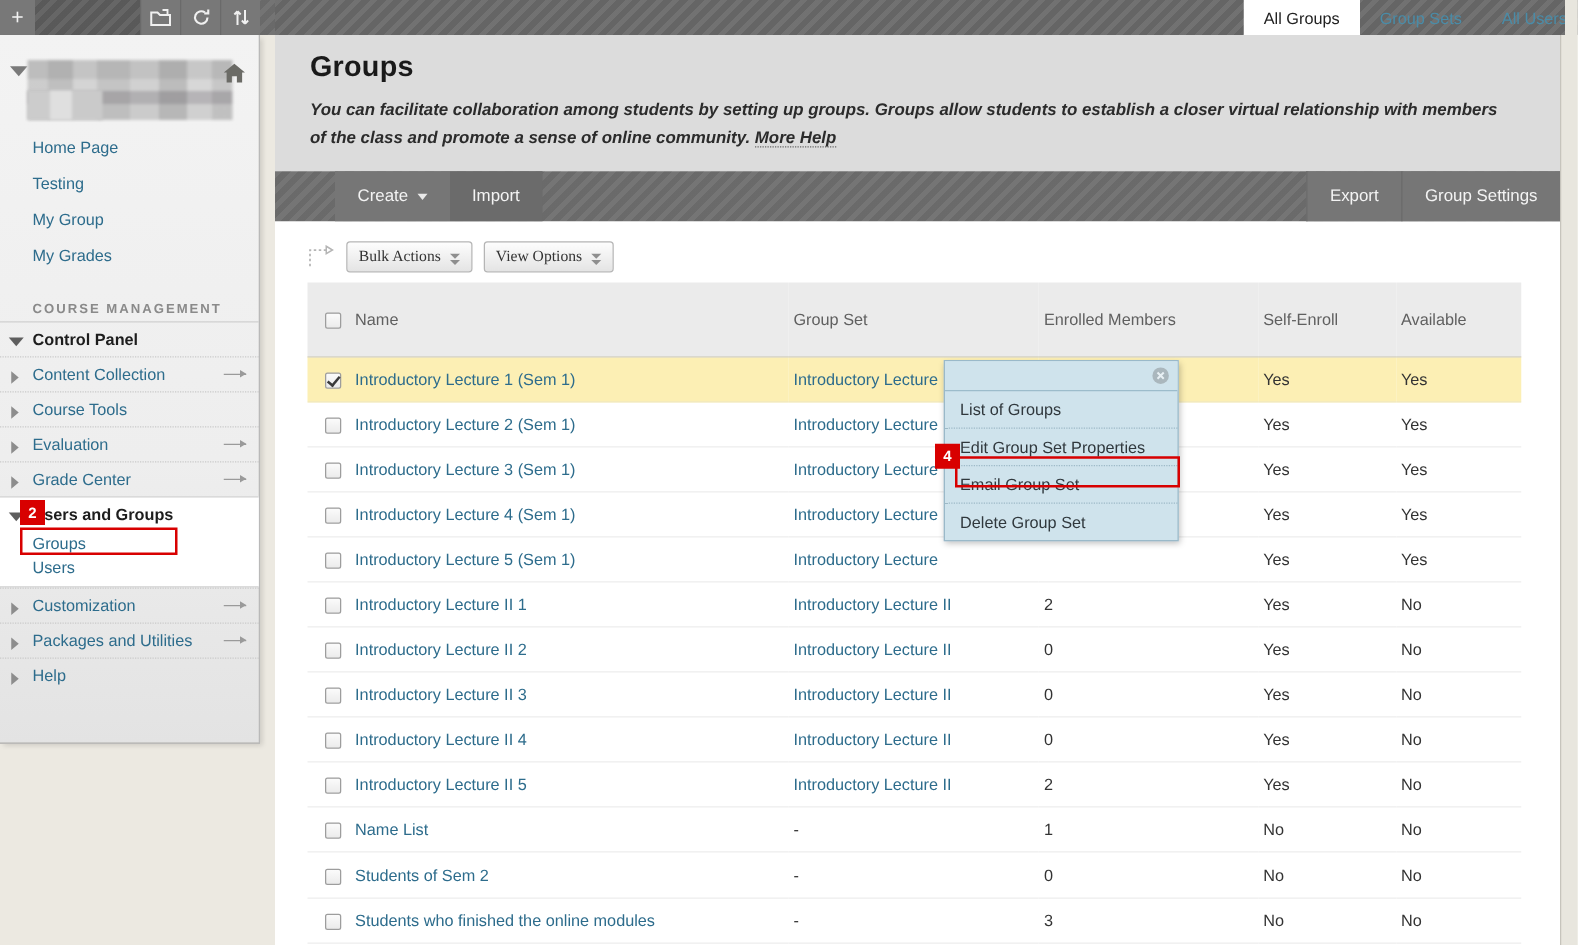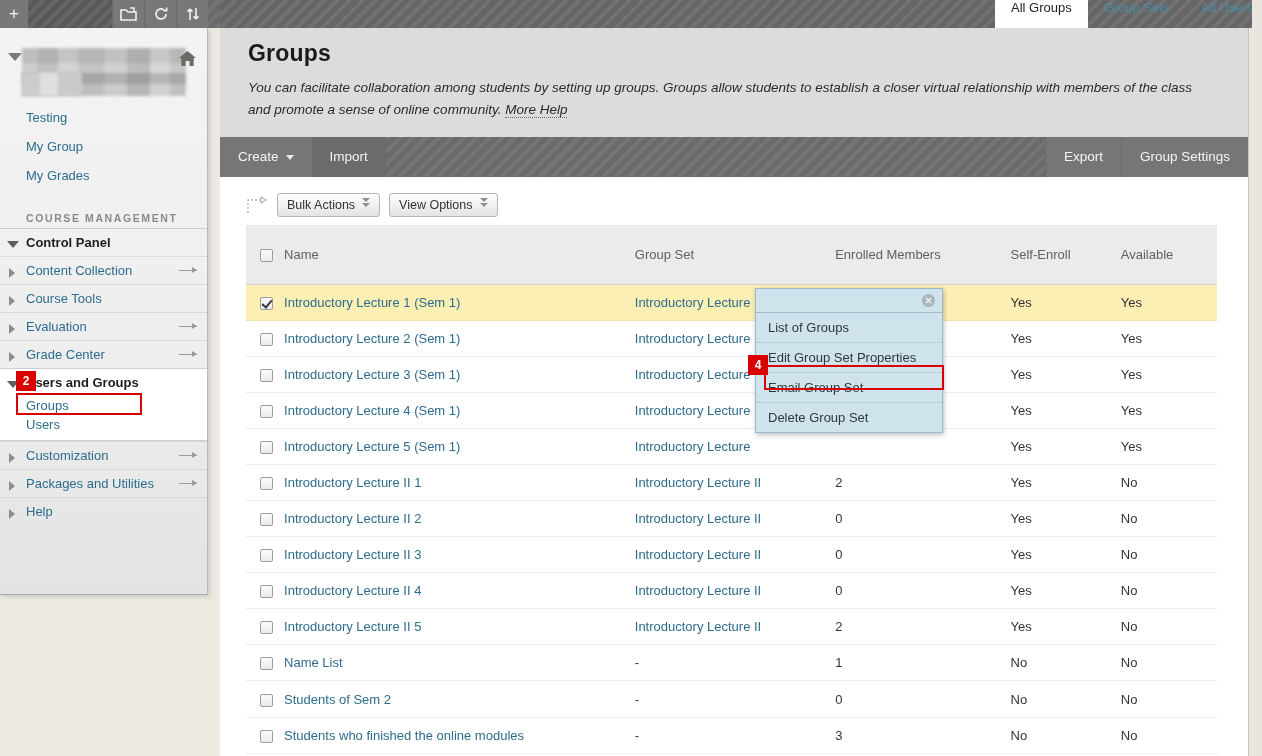--- a/index.html
+++ b/index.html
@@ -53,21 +53,21 @@
     position:absolute; left:220px; top:0; width:1042px; height:28px;
     background:#6a6a6a;
     background-image: repeating-linear-gradient(135deg,
       rgba(255,255,255,0.05) 0px, rgba(255,255,255,0.05) 4px,
       rgba(0,0,0,0.05) 4px, rgba(0,0,0,0.05) 9px);
   }
   .tabs {
     position:absolute; left:775px; top:0; display:flex; align-items:stretch; height:28px;
   }
   .tab {
-    padding:0 16px; height:28px; display:flex; align-items:flex-start;
+    padding:0 16px; height:28px; display:flex; align-items:center;
     font-size:13px; color:#4a8ca8; cursor:pointer; white-space:nowrap;
   }
   .tab.active {
     background:#fff; color:#222; font-weight:normal; position:relative;
   }
   .tab.active:after {
     content:""; position:absolute; left:50%; bottom:-7px; margin-left:-8px;
     border-left:8px solid transparent; border-right:8px solid transparent;
     border-top:7px solid #fff;
   }
@@ -156,54 +156,54 @@
 
   
   .main {
     position:absolute; left:220px; top:28px; width:1028px; height:728px;
     background:#fff;
   }
   .main-header { background:#dcdcdc; padding:12px 28px 16px 28px; }
   .page-title { font-size:23px; font-weight:bold; color:#1a1a1a; letter-spacing:0.2px; }
   .page-desc {
     margin-top:10px; font-size:13.5px; font-style:italic; color:#2b2b2b;
-    line-height:1.62; max-width:960px;
+    line-height:1.62; max-width:960px;font-weight:bold;
   }
   .more-help {
     color:#2b2b2b; border-bottom:1px dotted #666; cursor:pointer;
     font-style:italic;
   }
 
   .actionbar {
     position:relative; height:40px; background:#6f6f6f;
     background-image: repeating-linear-gradient(135deg,
       rgba(255,255,255,0.045) 0px, rgba(255,255,255,0.045) 4px,
       rgba(0,0,0,0.045) 4px, rgba(0,0,0,0.045) 9px);
-    display:flex; align-items:stretch;
+    display:flex; align-items:stretch;padding-left:48px;
   }
   .ab-btn {
     padding:0 18px; display:flex; align-items:center; gap:7px;
     color:#f3f3f3; font-size:13.5px; background:#767676; cursor:pointer;
     white-space:nowrap;
   }
   .ab-btn.plain { background:#6b6b6b; }
   .ab-spacer { flex:1; }
   .ab-right { display:flex; align-items:stretch; }
   .ab-right .ab-btn { background:#767676; border-left:1px solid #6b6b6b; }
   .chev {
     width:0;height:0;border-left:4.5px solid transparent;border-right:4.5px solid transparent;
     border-top:5px solid #e9e9e9; margin-top:2px;
   }
 
   .controls { padding:16px 0 8px 26px; display:flex; align-items:center; gap:9px; }
   .ctl-btn {
-    display:flex; align-items:flex-start; gap:7px; padding:4px 9px;
+    display:flex; align-items:flex-end; gap:7px; padding:4px 9px;
     background: linear-gradient(to bottom,#fdfdfd,#e4e4e4);
     border:1px solid #b5b5b5; border-radius:3px; font-size:12.5px; color:#333;
-    cursor:pointer; white-space:nowrap;
+    cursor:pointer; white-space:nowrap;font-family:Liberation Serif, serif;
   }
   .dblchev { display:flex; flex-direction:column; line-height:0; }
   .dblchev i {
     display:block; width:0;height:0;
     border-left:4px solid transparent;border-right:4px solid transparent;
     border-top:4px solid #8e8e8e; margin-bottom:1px;
   }
   .pointer-arrow { position:relative; width:22px; height:18px; }
 
   
@@ -319,20 +319,21 @@
       <div class="caret-dn"></div>
       <div class="blur"></div>
       <div class="blur2"></div>
       <div class="home-ico">
         <svg width="19" height="17" viewBox="0 0 19 17">
           <path d="M9.5 1L1 8h2.3v8h4.2v-5h4v5h4.2V8H18z" fill="#6b6b66"></path>
         </svg>
       </div>
     </div>
 
+    <a class="nav-link">Home Page</a>
     <a class="nav-link">Testing</a>
     <a class="nav-link">My Group</a>
     <a class="nav-link">My Grades</a>
 
     <div class="cm-title">COURSE MANAGEMENT</div>
 
     <div class="cp-row bold solid">
       <span class="tri open"></span>
       <span class="lbl">Control Panel</span>
     </div>

